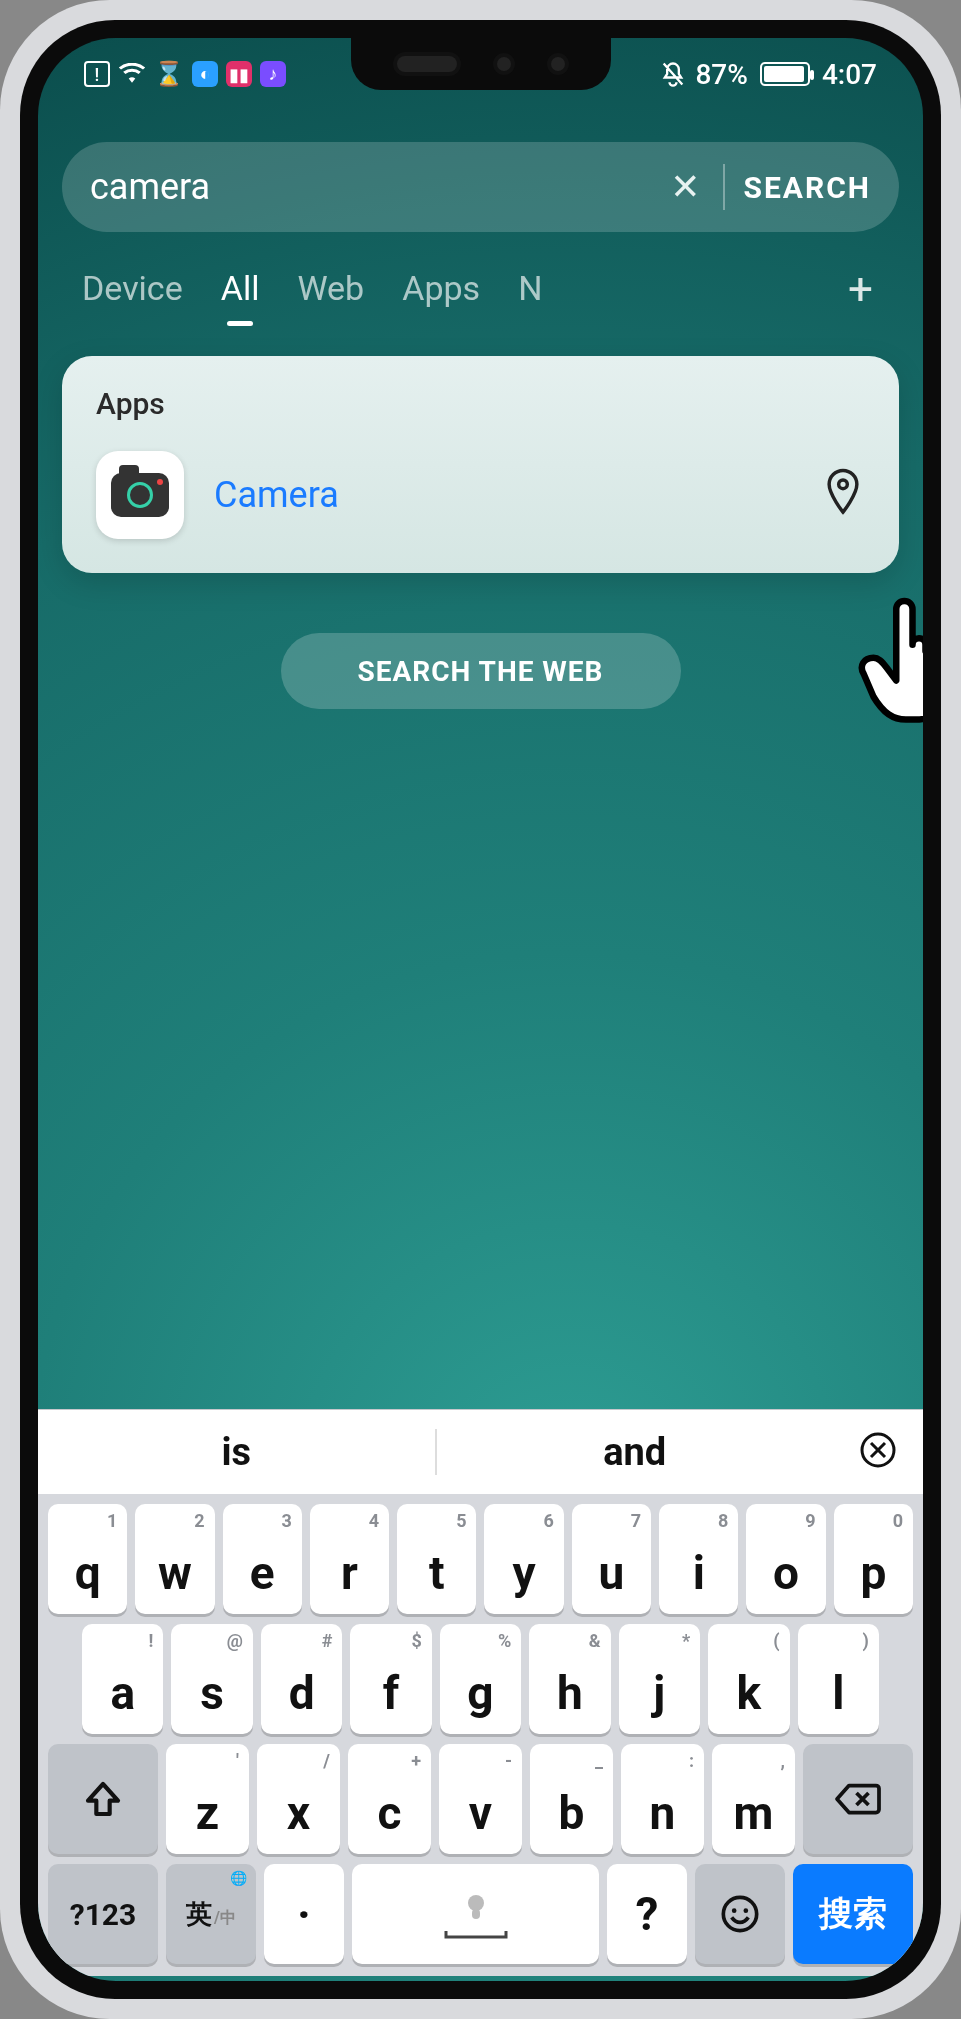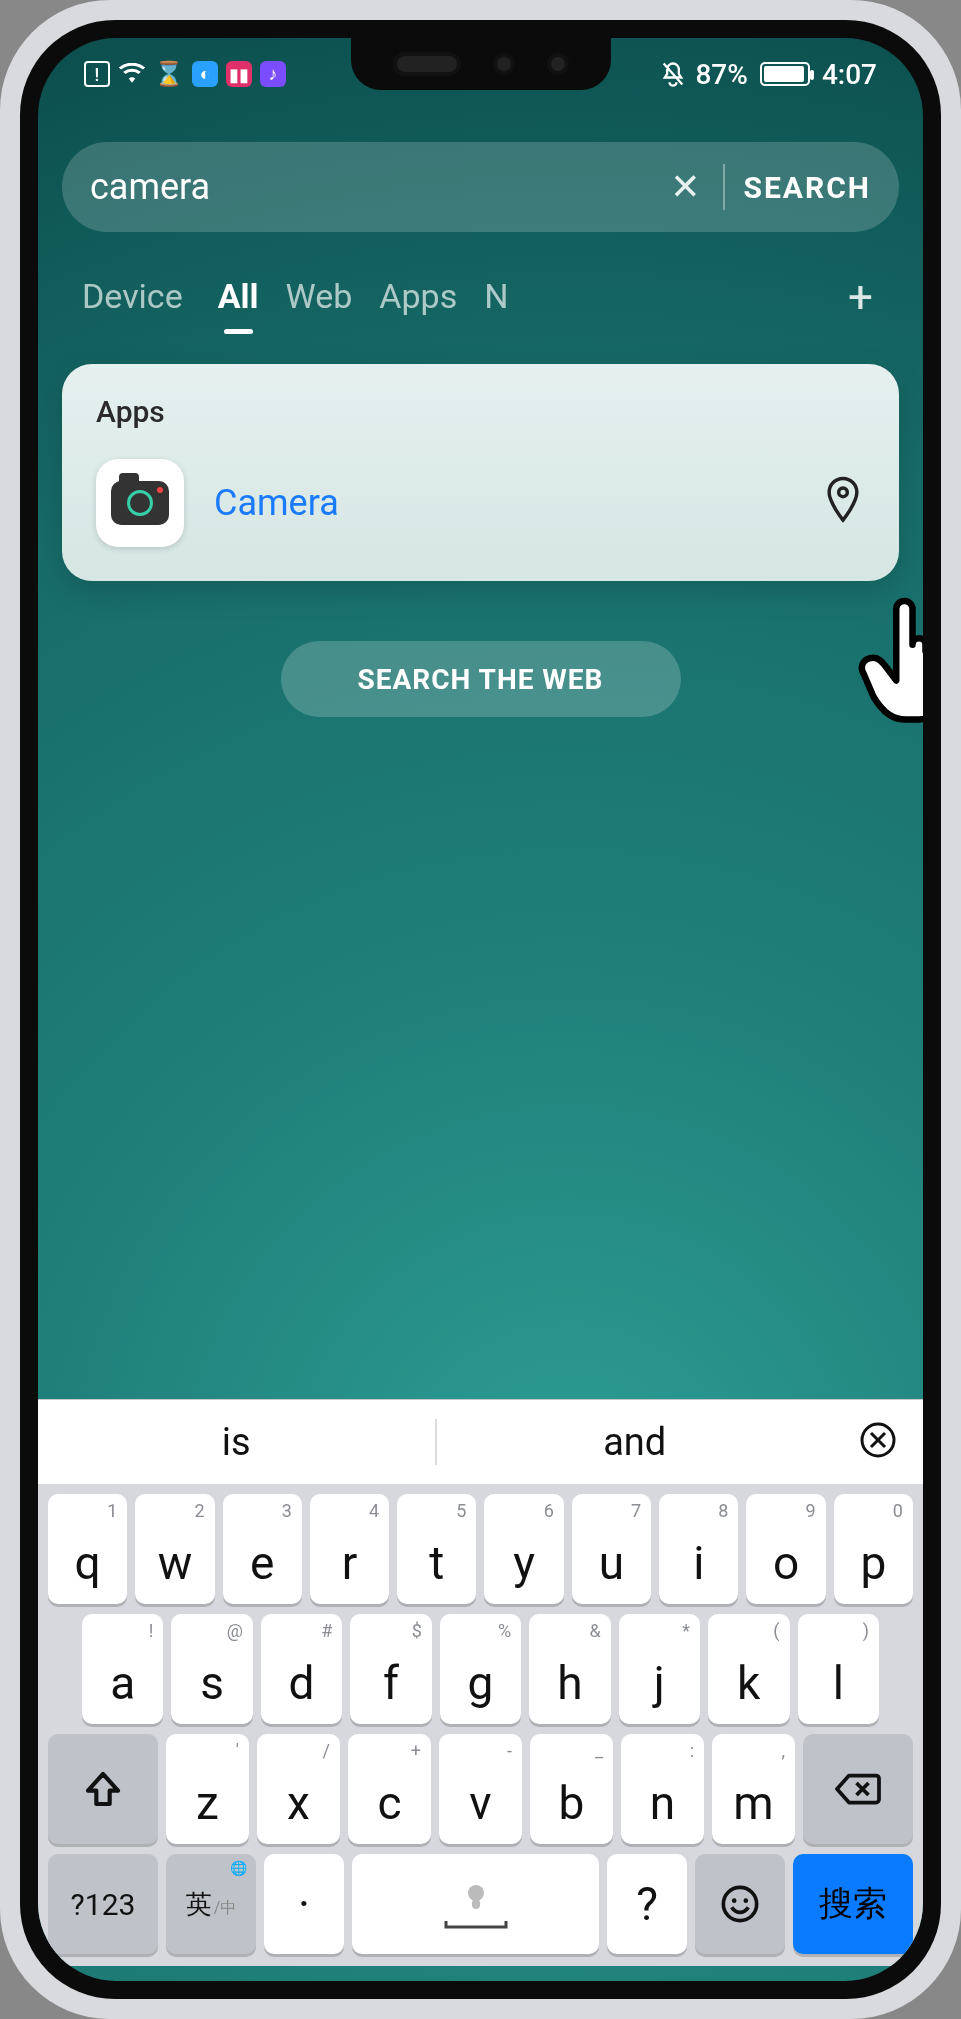--- a/index.html
+++ b/index.html
@@ -52,23 +52,23 @@
   .content { position:absolute; top:90px; left:0; right:0; bottom:0; padding:14px 24px 0; }
   .searchbar {
     height:90px; background:rgba(255,255,255,.18); border-radius:50px;
     display:flex; align-items:center; padding:0 28px; color:#fff;
   }
   .searchbar .q { flex:1; font-size:36px; color:#fff; }
   .searchbar .x { width:40px; text-align:center; font-size:36px; color:#e8f2f1; }
   .searchbar .divider { width:2px; height:46px; background:rgba(255,255,255,.35); margin:0 18px; }
   .searchbar .go { font-size:30px; letter-spacing:2px; color:#fff; font-weight:700; }
 
-  .tabs { display:flex; align-items:center; gap:27px; padding:28px 20px 6px; color:rgba(255,255,255,.65); font-size:34px; }
+  .tabs { display:flex; align-items:center; gap:38px; padding:20px 20px 6px; color:rgba(255,255,255,.65); font-size:34px; }
   .tabs .tab { padding:16px 0 18px; position:relative; white-space:nowrap; }
-  .tabs .tab.active { color:#fff; font-weight:700;margin-left:8px; }
+  .tabs .tab.active { color:#fff; font-weight:400; }
   .tabs .tab.active::after { content:""; position:absolute; bottom:0; left:6px; right:6px; height:5px; background:#fff; border-radius:3px; }
   .tabs .plus { margin-left:auto; font-size:44px; color:rgba(255,255,255,.85); padding:0 6px; }
   .tabs .trunc { overflow:hidden; max-width:22px; }
 
   .card {
     margin-top:24px; background:linear-gradient(180deg,#e5f0ef,#d5e6e3);
     border-radius:30px; padding:30px 34px 34px;
     box-shadow:0 10px 30px rgba(0,0,0,.15);
   }
   .card h3 { font-size:30px; color:#2b2b2b; font-weight:500; }
@@ -89,21 +89,21 @@
     position:absolute; left:818px; top:558px; z-index:60; pointer-events:none;
   }
 
   .webbtn {
     margin:60px auto 0; width:400px; height:76px; border-radius:40px;
     background:rgba(255,255,255,.20); color:#fff; font-size:28px; font-weight:700; letter-spacing:1px;
     display:flex; align-items:center; justify-content:center;
   }
 
   
-  .kbd { position:absolute; left:0; right:0; bottom:15px; background:#d6d8dd; border-top:1px solid #c6c8cc; }
+  .kbd { position:absolute; left:0; right:0; bottom:5px; background:#d6d8dd; border-top:1px solid #c6c8cc;font-weight:bold; }
   .sugg { background:#fff; height:84px; display:flex; align-items:center; }
   .sugg .s { flex:1; text-align:center; font-size:38px; color:#111; }
   .sugg .sep { width:1px; height:46px; background:#ddd; }
   .sugg .close { width:90px; text-align:center; }
   .krow { display:flex; gap:8px; padding:10px 10px 0; }
   .krow.last{padding-bottom:12px;}
   .key {
     flex:1; background:#fff; border-radius:10px; height:110px;
     box-shadow:0 3px 0 rgba(0,0,0,.18);
     position:relative; display:flex; align-items:flex-end; justify-content:center;
@@ -118,21 +118,21 @@
   .key.alt .main{font-size:30px;}
   .key.lang{flex:0 0 90px;align-items:center;padding:0;}
   .key.lang .main{font-size:26px;}
   .key.lang .sub{font-size:16px;color:#888;margin-left:2px;}
   .key.lang .globe{position:absolute;top:6px;right:8px;font-size:14px;color:#777;}
   .key.dot{flex:0 0 80px;align-items:center;padding:0;}
   .key.space{flex:1;align-items:center;padding:0;}
   .key.qm{flex:0 0 80px;align-items:center;padding:0;}
   .key.emoji{flex:0 0 90px;align-items:center;padding:0;}
   .key.action{flex:0 0 120px;align-items:center;padding:0;background:#0a7bff;}
-  .key.action .main{color:#000000;font-size:34px;}
+  .key.action .main{color:#ffffff;font-size:34px;}
   .krow.bottom .key{height:100px;}
   .krow.bottom{gap:8px;}
 </style>
 </head>
 <body>
 
 <div class="frame">
  <div class="device">
   <div class="screen">
 

